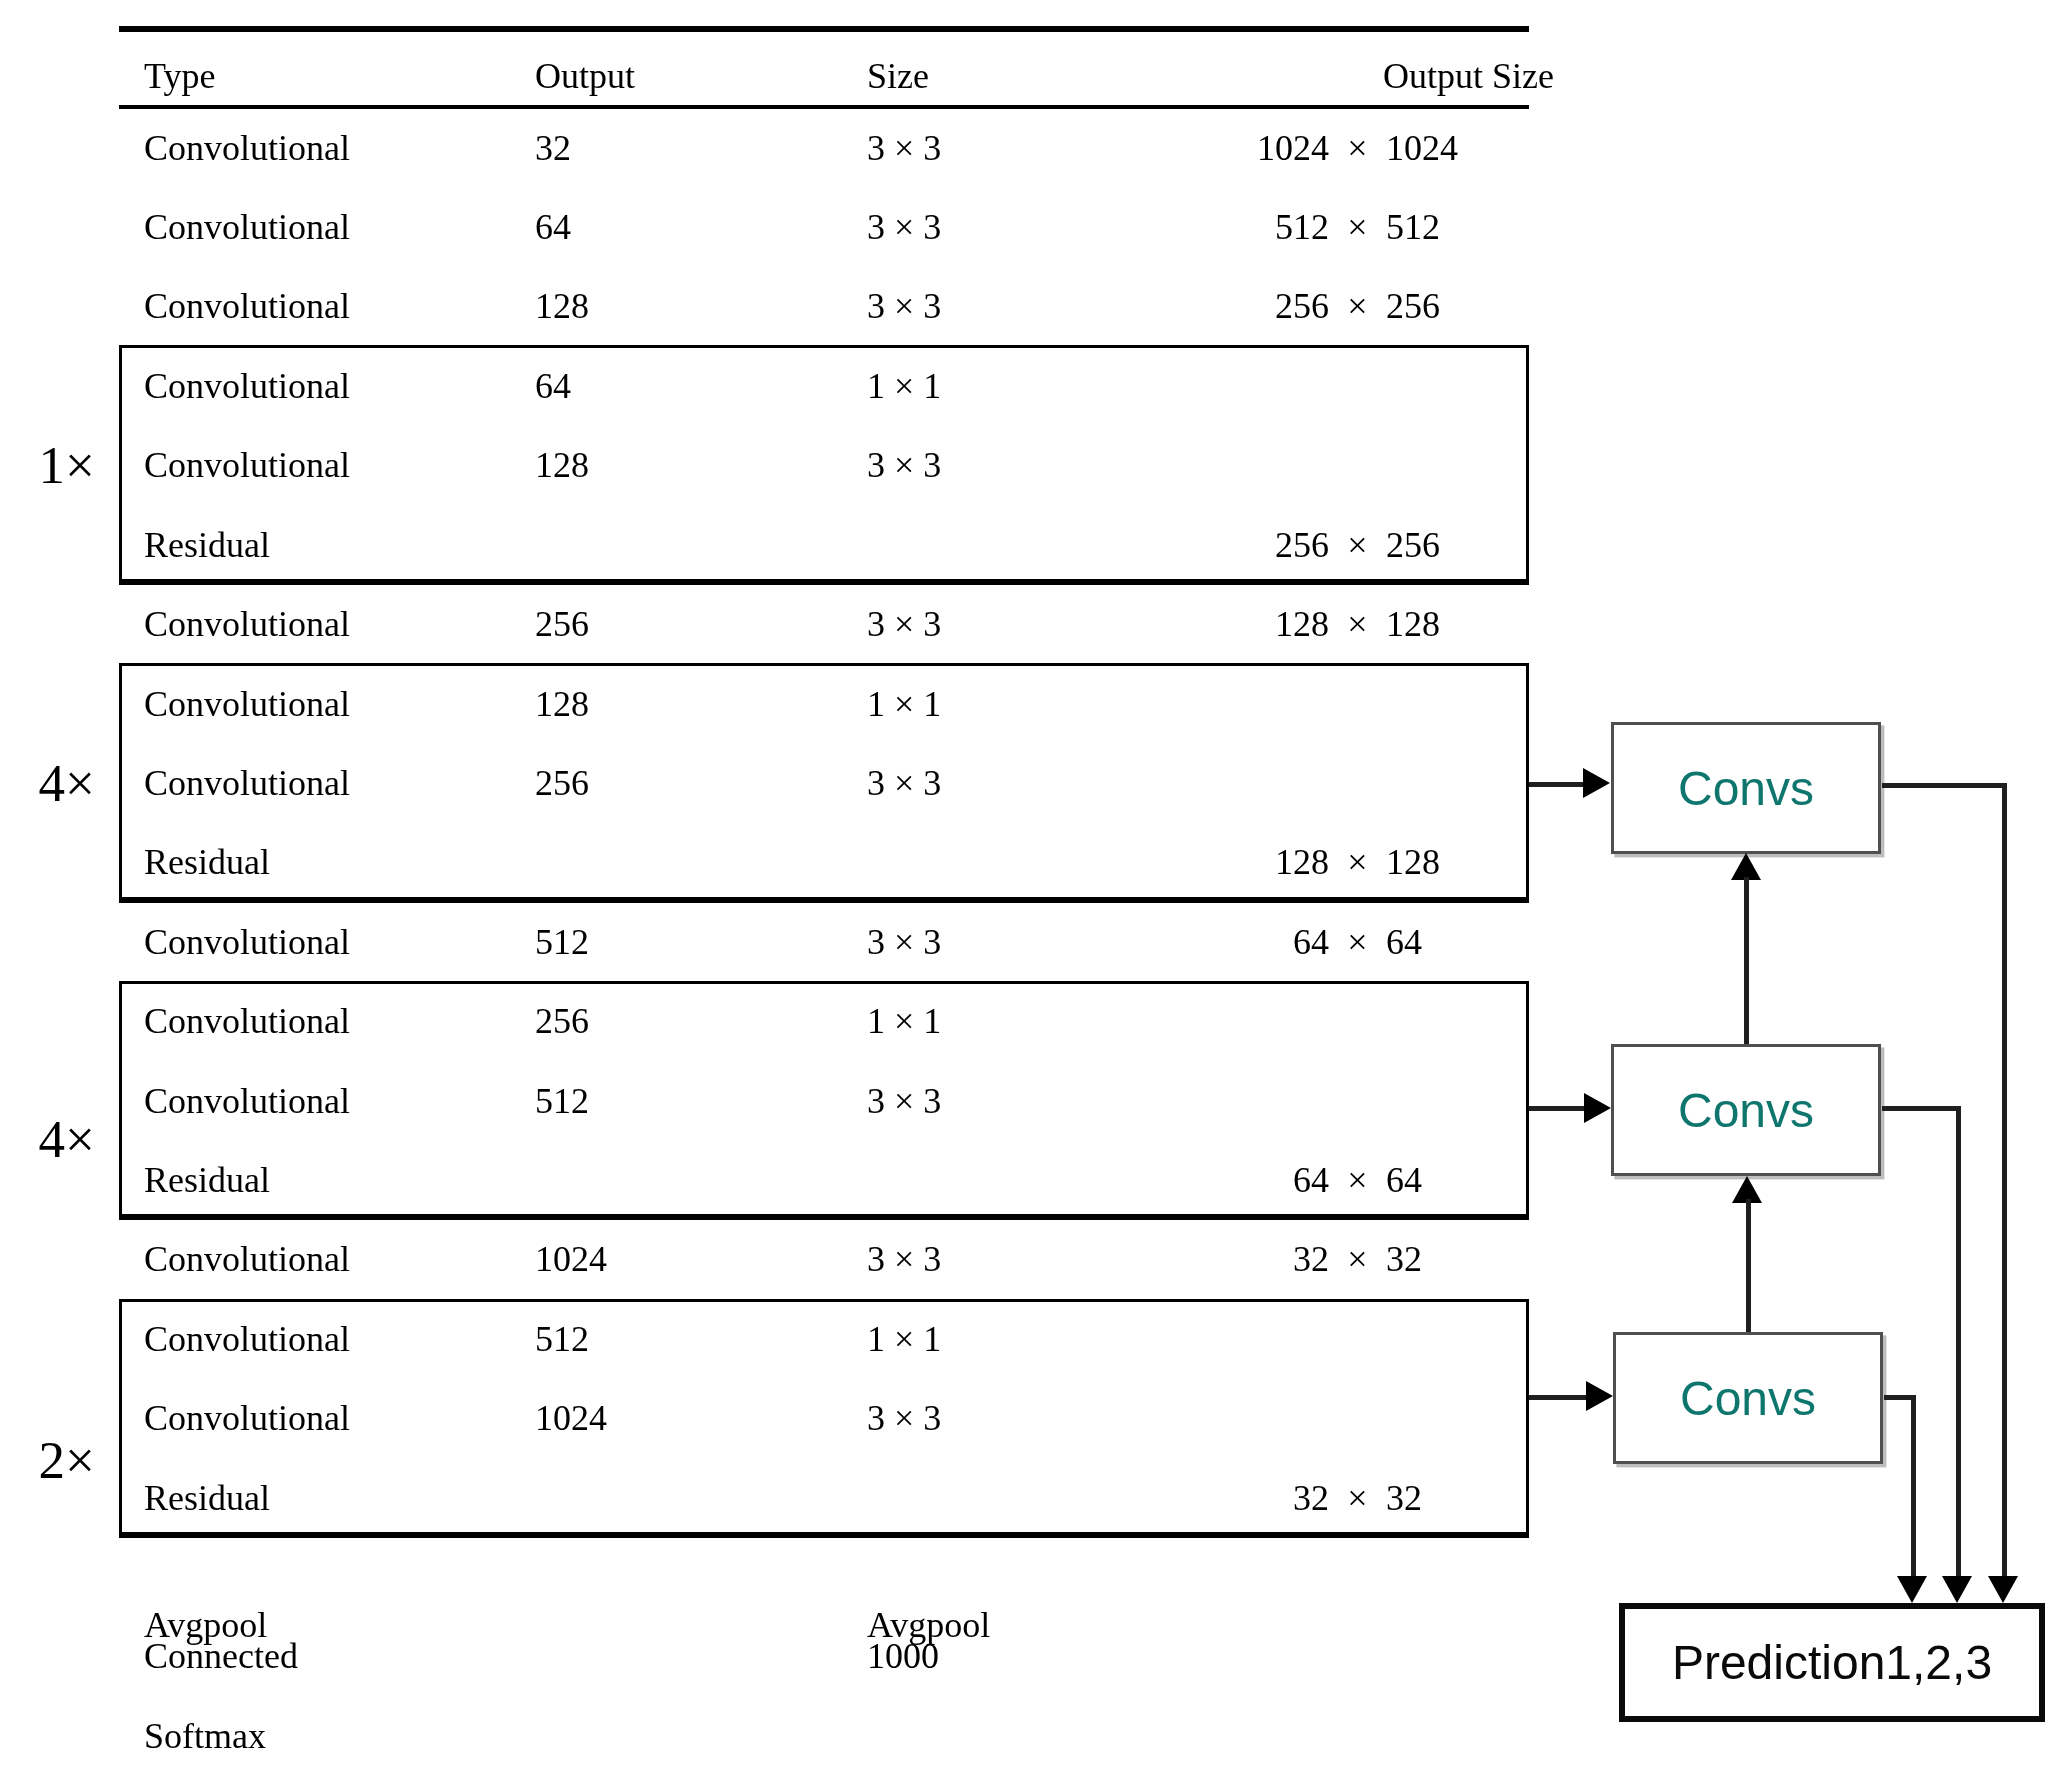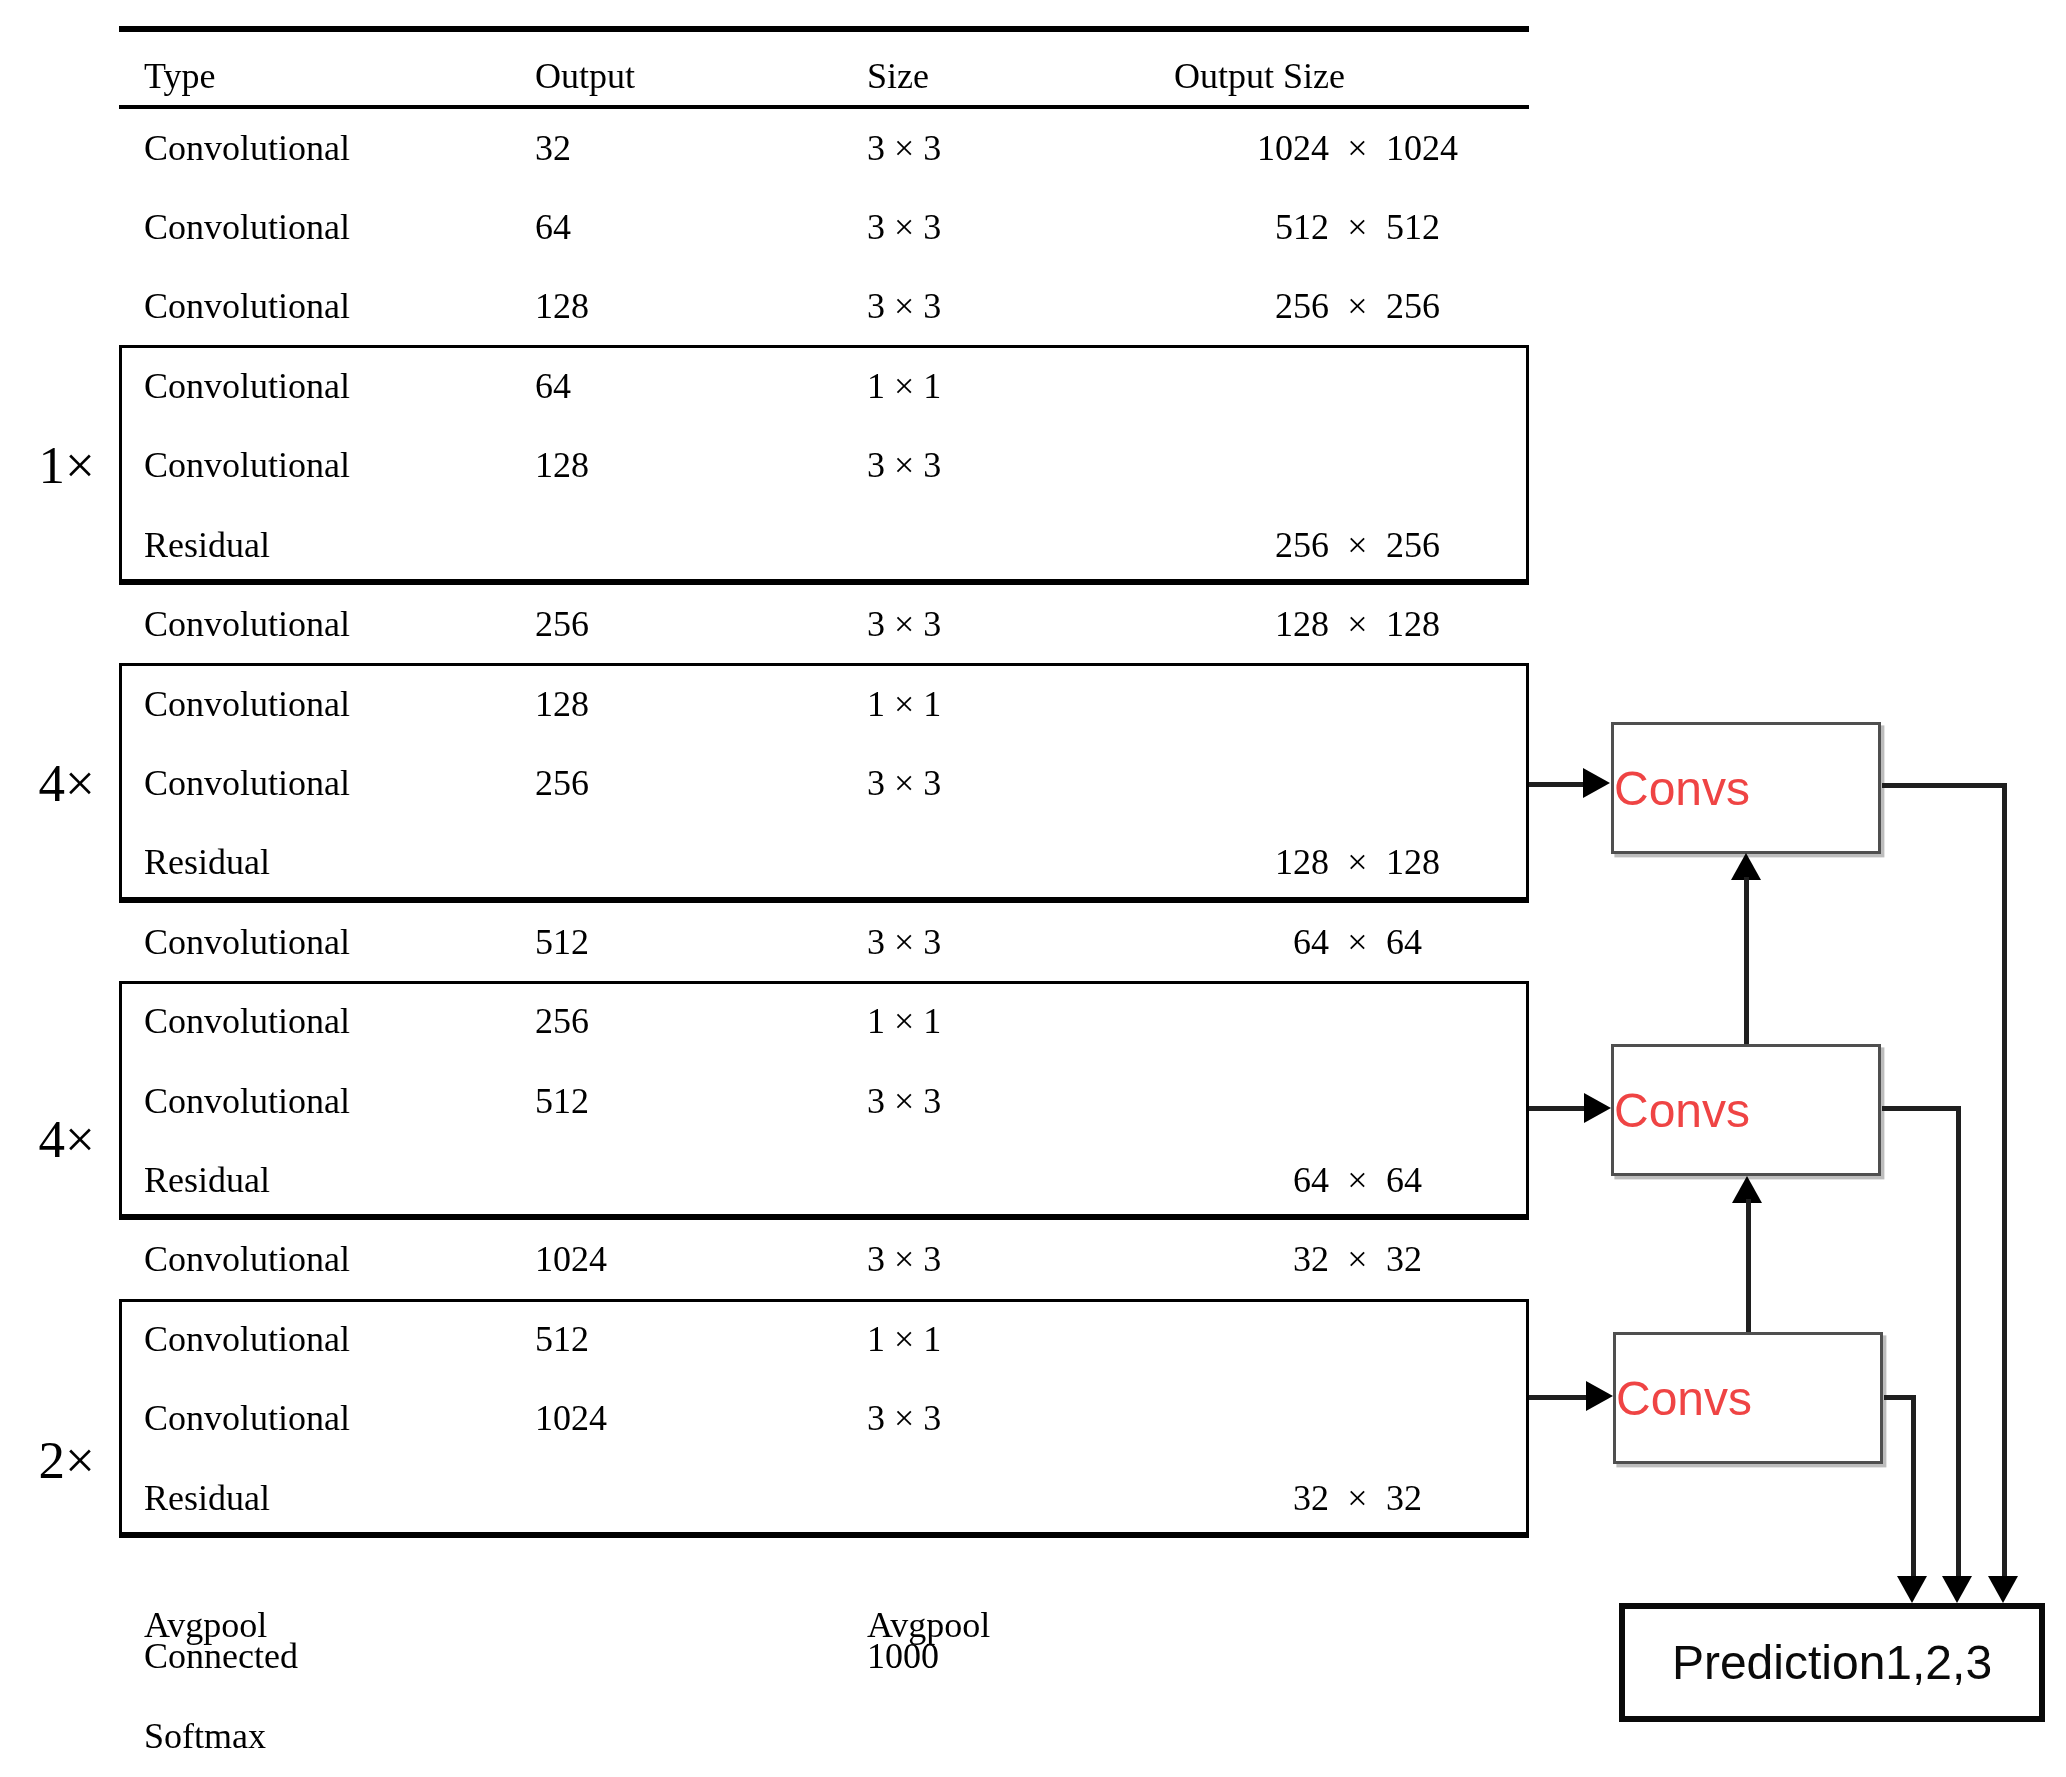--- a/index.html
+++ b/index.html
@@ -17,36 +17,36 @@
   #rule-top{top:26px;height:6.1px;}
   #rule-header{top:105px;height:4.1px;}
   
   .trow{position:absolute;left:0;width:1534px;height:79px;line-height:79px;font-size:36px;white-space:nowrap;}
   .ct {position:absolute;left:144px;}
   .cf {position:absolute;left:535px;}
   .cs {position:absolute;left:867px;}
   .col{position:absolute;left:1093px;width:236px;text-align:right;}
   .cox{position:absolute;left:1329px;width:57px;text-align:center;}
   .cor{position:absolute;left:1386px;}
-  .c-out-h{position:absolute;left:1174px;width:380px;text-align:left;font-family:Liberation Serif, serif;}
+  .c-out-h{position:absolute;left:1174px;width:380px;text-align:right;font-family:Liberation Serif, serif;}
   
   .secbox{
     position:absolute;left:119px;width:1410px;
     border:3.4px solid #000000;border-bottom-width:6.1px;
     box-sizing:border-box;background:transparent;
   }
   .repeat{position:absolute;left:0;width:95px;height:79px;line-height:79px;
           text-align:right;font-size:53px;}
   
   .convs{
     position:absolute;width:270px;height:132px;
     border:3.4px solid #4f4f4f;box-sizing:border-box;background:#ffffff;
     box-shadow:3.4px 3.4px 0 #bdbdbd;
-    display:flex;align-items:center;
-    font-family:"Liberation Sans", sans-serif;font-size:48px;color:#ef4444;
+    display:flex;align-items:center;justify-content:center;
+    font-family:"Liberation Sans", sans-serif;font-size:48px;color:#0f766e;
   }
   #pred-box{
     position:absolute;left:1619px;top:1603px;width:426px;height:119px;
     border:6.1px solid #0a0a0a;box-sizing:border-box;background:#ffffff;
     display:flex;align-items:center;justify-content:center;
     font-family:"Liberation Sans", sans-serif;font-size:48px;color:#0a0a0a;
   }
   .ln{position:absolute;background:#1f1f1f;}
   .ah-right{position:absolute;width:0;height:0;
     border-top:15.6px solid transparent;border-bottom:15.6px solid transparent;

